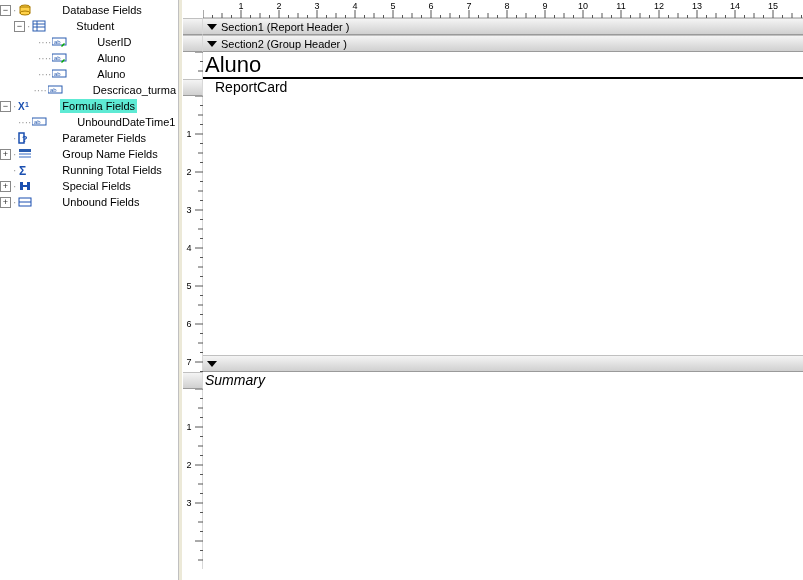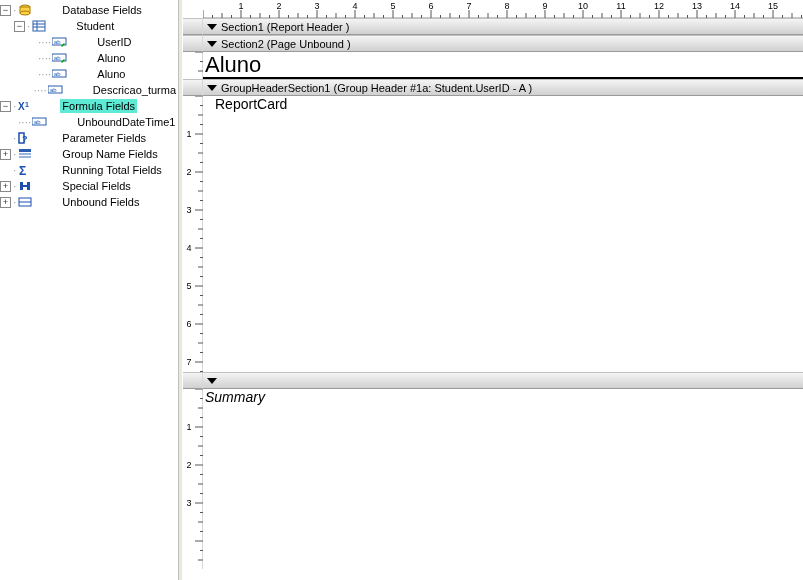--- a/index.html
+++ b/index.html
@@ -512,30 +512,26 @@
 
     <div class="sections">
 
       <div class="section-bar">
         <span class="tri"></span>
         <span>Section1 (Report Header )</span>
       </div>
 
       <div class="section-bar">
         <span class="tri"></span>
-        <span>Section2 (Page Unbound )</span>
+        <span>Section2 (Group Header )</span>
       </div>
       <div class="section-band band-page-header">
         <div class="field-box field-aluno">Aluno</div>
       </div>
 
-      <div class="section-bar">
-        <span class="tri"></span>
-        <span>GroupHeaderSection1 (Group Header #1a: Student.UserID - A )</span>
-      </div>
       <div class="section-band" style="height:276px">
         <div class="field-box field-report">ReportCard</div>
       </div>
 
       <div class="section-bar">
         <span class="tri"></span>
       </div>
       <div class="section-band" style="height:180px">
         <div class="field-box field-summary">Summary</div>
       </div>

